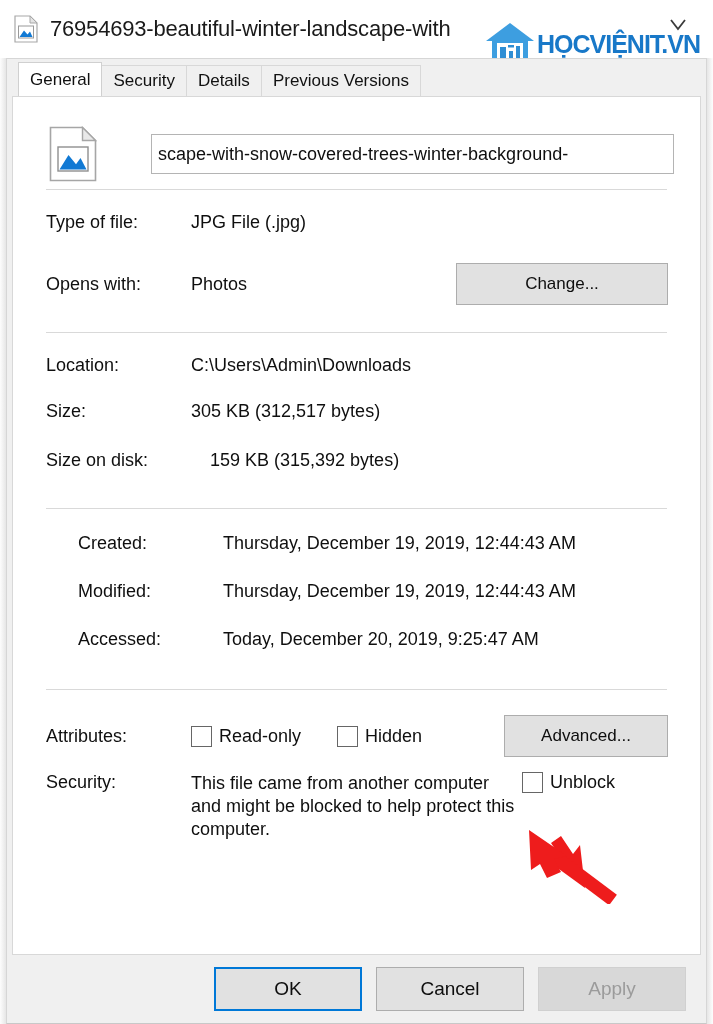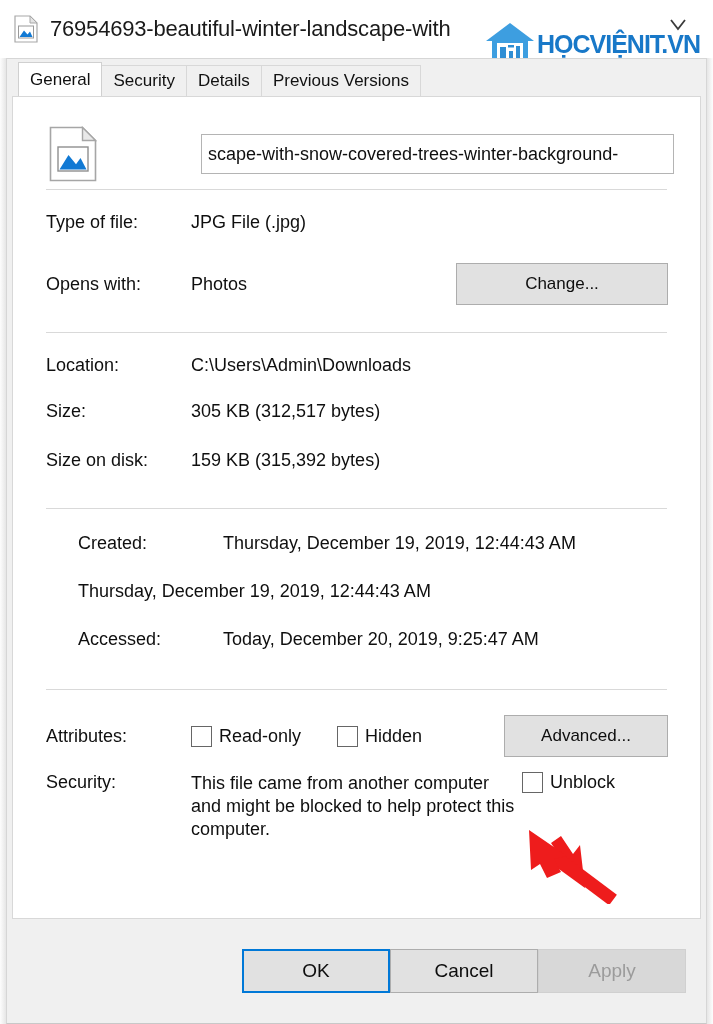--- a/index.html
+++ b/index.html
@@ -138,21 +138,21 @@
 
   
   #file-header {
     display: flex;
     align-items: center;
     padding: 0 26px 0 36px;
     height: 70px;
   }
   #file-big-icon { width: 48px; height: 56px; flex: 0 0 auto; }
   #filename-input {
-    margin-left: 104px;
+    margin-left: 54px;
     flex: 1 1 auto;
     height: 40px;
     border: 1px solid #b4b4b4;
     background: #ffffff;
     font-family: "Liberation Sans", sans-serif;
     font-size: 18px;
     color: #0f0f0f;
     padding: 0 6px;
     outline: none;
   }
@@ -208,26 +208,27 @@
     width: 21px;
     height: 21px;
     border: 1px solid #666666;
     background: #ffffff;
     flex: 0 0 auto;
   }
   .cblabel { font-size: 18px; color: #0f0f0f; margin-left: 7px; white-space: nowrap; }
 
   
   #footer {
-    height: 104px;
+    height: 68px;
     flex: 0 0 auto;
     display: flex;
     align-items: center;
     justify-content: flex-end;
     padding-right: 20px;
+    gap: 14px;
     background: #f0f0f0;
   }
   #btn-ok {
     width: 148px;
     height: 44px;
     background: #e1e1e1;
     border: 2px solid #0078d7;
     display: flex; align-items: center; justify-content: center;
     font-size: 19px; color: #0d0d0d;
   }
@@ -363,34 +364,35 @@
 
       <div class="group" style="padding-top:22px;">
         <div class="prow" style="height:46px;">
           <span class="plabel">Location:</span>
           <span class="pvalue">C:\Users\Admin\Downloads</span>
         </div>
         <div class="prow" style="height:49px;">
           <span class="plabel">Size:</span>
           <span class="pvalue">305 KB (312,517 bytes)</span>
         </div>
-        <div class="prow" style="height:40px;">
+        <div class="prow" style="height:40px;gap:19px;">
           <span class="plabel">Size on disk:</span>
           <span class="pvalue">159 KB (315,392 bytes)</span>
         </div>
       </div>
 
       <hr class="sep" style="margin-top:18px;">
 
       <div class="group" style="padding-top:24px;margin-left:32px;">
         <div class="prow" style="height:48px;">
           <span class="plabel">Created:</span>
           <span class="pvalue">Thursday, December 19, 2019, 12:44:43 AM</span>
         </div>
         <div class="prow" style="height:48px;">
+          <span class="plabel">Modified:</span>
           <span class="pvalue">Thursday, December 19, 2019, 12:44:43 AM</span>
         </div>
         <div class="prow" style="height:40px;">
           <span class="plabel">Accessed:</span>
           <span class="pvalue">Today, December 20, 2019, 9:25:47 AM</span>
         </div>
       </div>
 
       <hr class="sep" style="margin-top:20px;">
 

